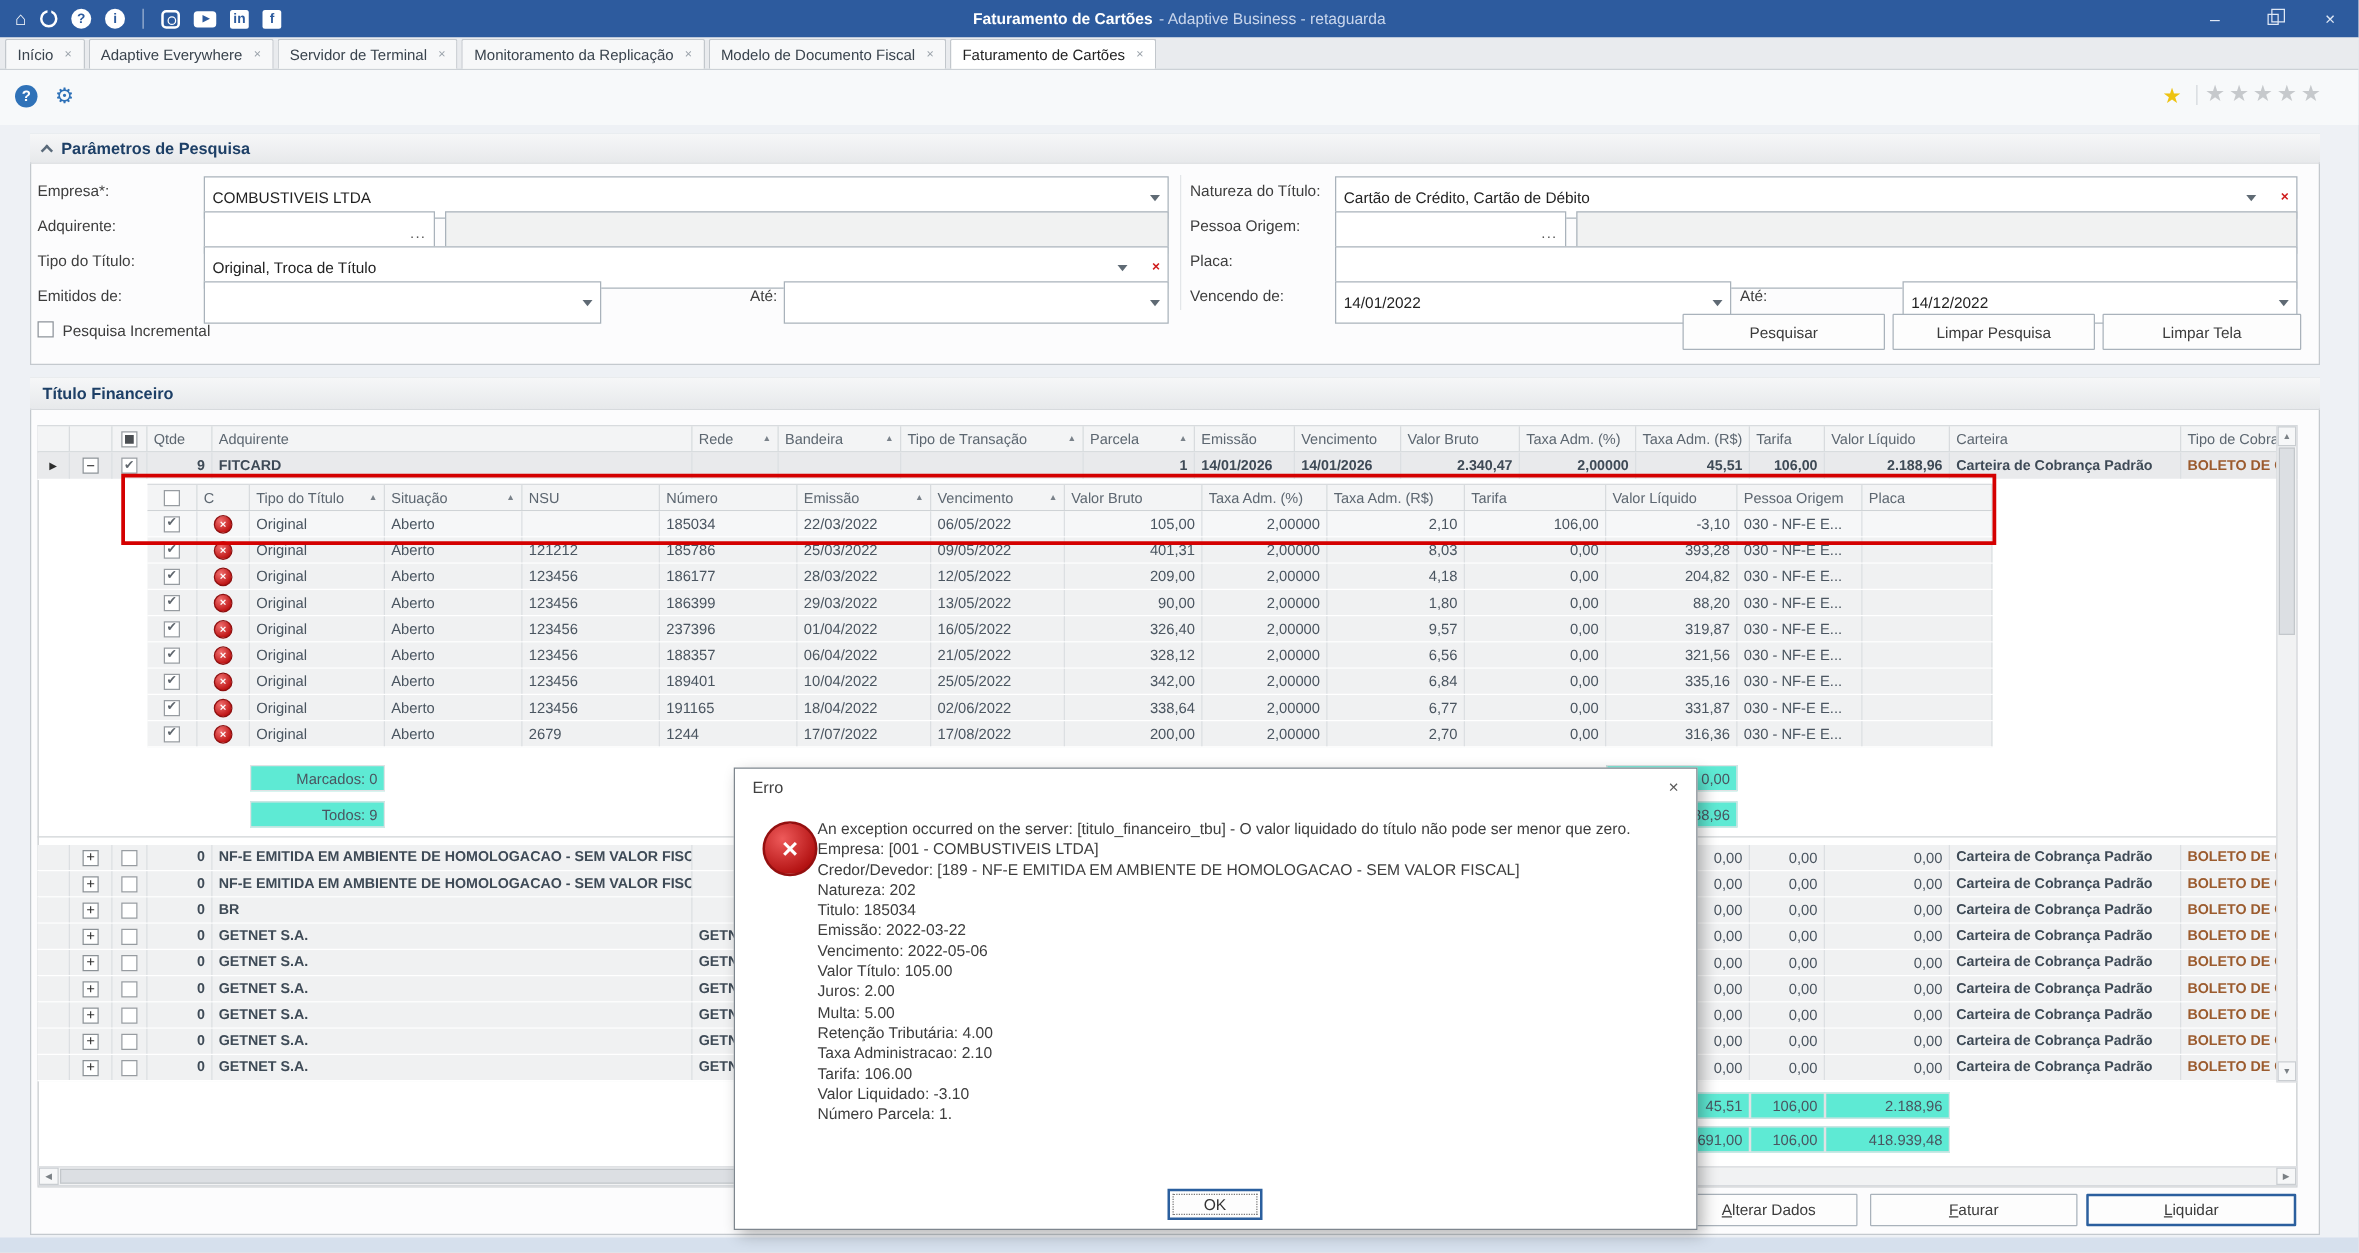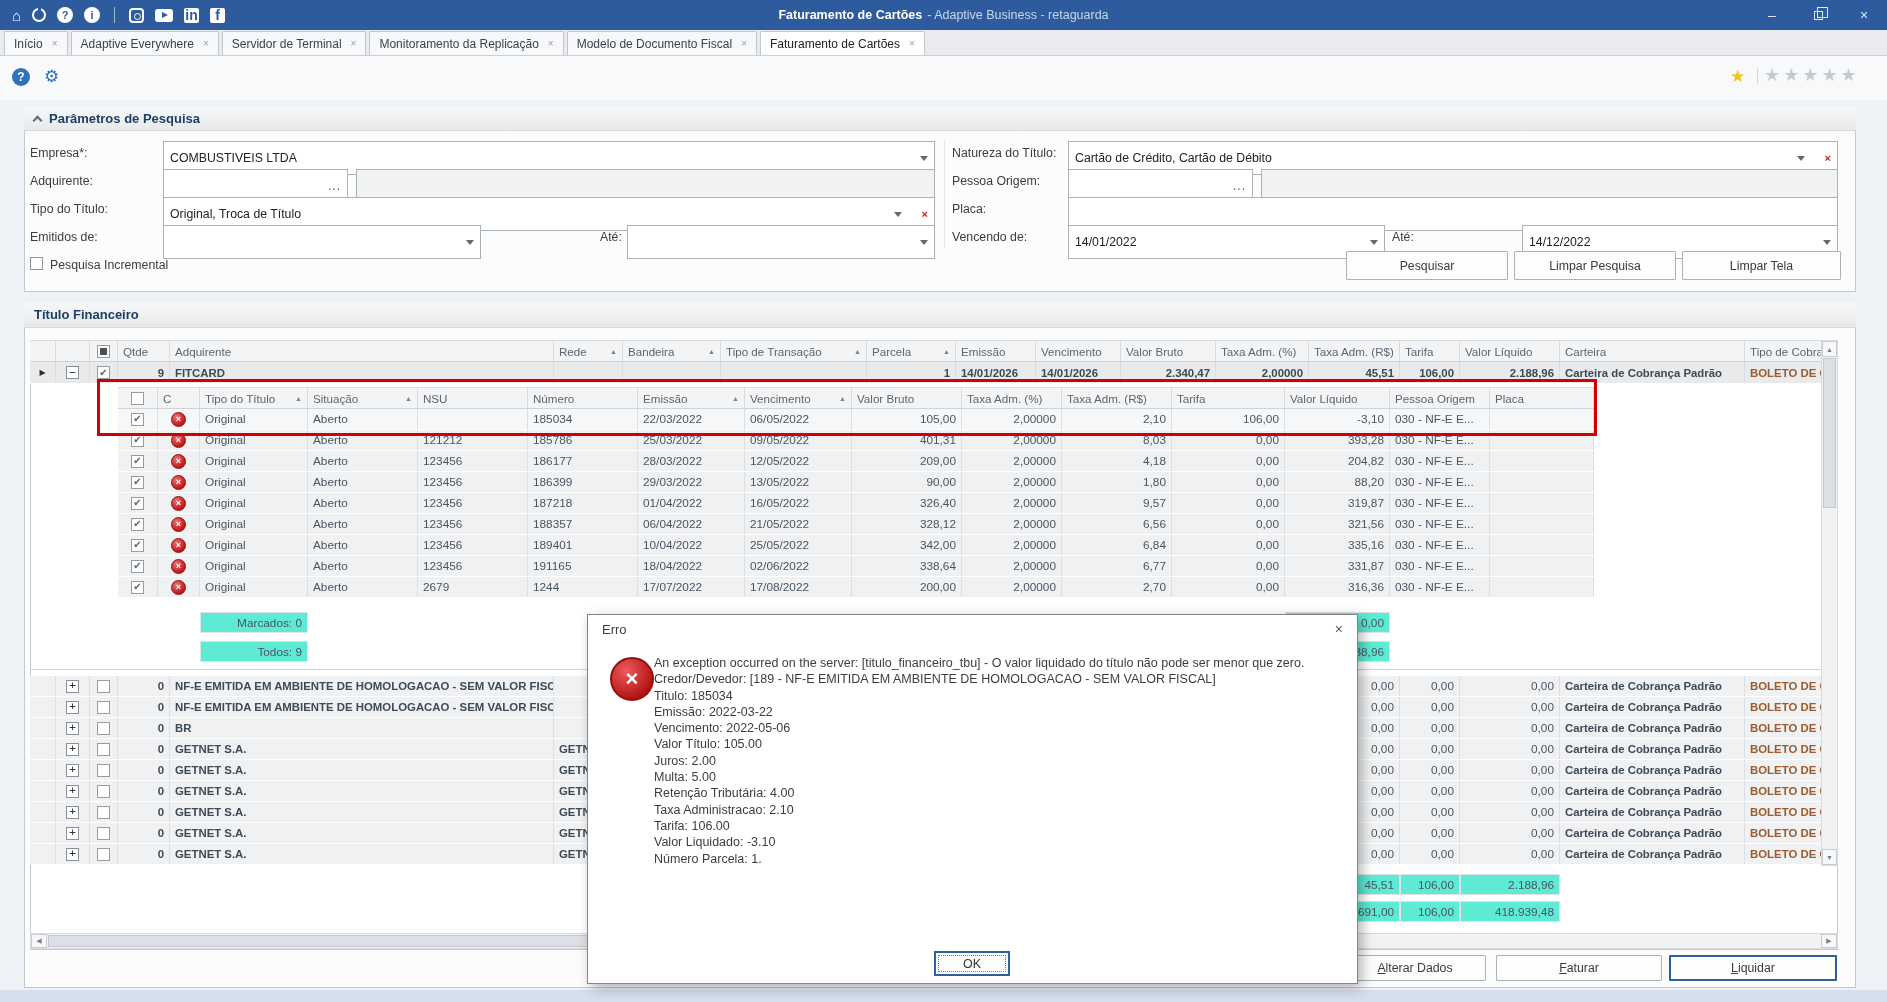--- a/index.html
+++ b/index.html
@@ -11,21 +11,21 @@
 .titlebar{position:absolute;left:0;top:0;width:1887px;height:30px;background:#2d5b9e;display:flex;align-items:center;color:#fff}
 .tb-icons{display:flex;align-items:center;gap:11px;padding-left:12px;z-index:2}
 .tbi{display:flex;align-items:center;justify-content:center;color:#fff;font-size:15px;font-weight:bold}
 .tbi.circ{width:16px;height:16px;border-radius:50%;background:#fff;color:#2d5b9e;font-size:11px}
 .tbi.ring{width:14px;height:14px;border:2.5px solid #fff;border-radius:50%;position:relative}
 .tbi.ring::after{content:"";position:absolute;left:4px;top:-4px;width:2.5px;height:6px;background:#2d5b9e}
 .tbi.ig{width:15px;height:15px;border:2px solid #fff;border-radius:4px;position:relative}
 .tbi.ig::after{content:"";position:absolute;left:3px;top:3px;width:5px;height:5px;border:1.5px solid #fff;border-radius:50%}
 .tbi.yt{width:18px;height:13px;background:#fff;border-radius:3px;position:relative}
 .tbi.yt::after{content:"";position:absolute;left:7px;top:3.5px;border-left:6px solid #2d5b9e;border-top:3px solid transparent;border-bottom:3px solid transparent}
-.tbi.sq{width:15px;height:15px;background:#fff;border-radius:2px;color:#2d5b9e;font-size:14px;font-weight:bold}
+.tbi.sq{width:15px;height:15px;background:#fff;border-radius:2px;color:#2d5b9e;font-size:11px;font-weight:bold}
 .tb-sep{width:1px;height:16px;background:rgba(255,255,255,.55);margin:0 3px}
 .tb-title{position:absolute;left:0;right:0;top:0;height:30px;display:flex;align-items:center;justify-content:center;font-size:12.5px;color:#c9d6ec;pointer-events:none}
 .tb-title b{color:#fff;margin-right:5px}
 .win-btns{margin-left:auto;display:flex;z-index:2}
 .win-btn{width:46px;height:30px;display:flex;align-items:center;justify-content:center;color:#dfe8f5;font-size:14px}
 .restore-glyph{width:9px;height:9px;border:1.5px solid #dfe8f5;position:relative;background:#2d5b9e}
 .restore-glyph::before{content:"";position:absolute;left:2px;top:-5px;width:9px;height:9px;border:1.5px solid #dfe8f5}
 
 .tabbar{position:absolute;left:0;top:30px;width:1887px;height:26px;background:#e9ebee;border-bottom:1px solid #ccd1d6;display:flex;align-items:flex-end;padding-left:4px;gap:3px}
 .tab{height:24px;background:#f7f8f9;border:1px solid #c2c7cc;border-bottom:none;display:flex;align-items:center;gap:9px;padding:0 9px;font-size:12px;color:#39434d;border-radius:2px 2px 0 0}
@@ -480,21 +480,21 @@
           <span class="cb">
             <span class="ck">✔</span>
           </span>
         </div>
         <div class="cell cb-cell">
           <span class="cancel">×</span>
         </div>
         <div class="cell">Original</div>
         <div class="cell">Aberto</div>
         <div class="cell">123456</div>
-        <div class="cell">187218</div>
+        <div class="cell">237396</div>
         <div class="cell">01/04/2022</div>
         <div class="cell">16/05/2022</div>
         <div class="cell num">326,40</div>
         <div class="cell num">2,00000</div>
         <div class="cell num">9,57</div>
         <div class="cell num">0,00</div>
         <div class="cell num">319,87</div>
         <div class="cell">030 - NF-E E...</div>
         <div class="cell"></div>
       </div>
@@ -842,21 +842,23 @@
   <div class="red-rect"></div>
 
   <div class="dialog">
     <div class="dialog-titlebar">
       <span>Erro</span>
       <span class="dialog-close">×</span>
     </div>
     <div class="err-icon">×</div>
     <div class="dialog-lines" id="dialog-lines">
         <div>An exception occurred on the server: [titulo_financeiro_tbu] - O valor liquidado do título não pode ser menor que zero.</div>
+        <div>Empresa: [001 - COMBUSTIVEIS LTDA]</div>
         <div>Credor/Devedor: [189 - NF-E EMITIDA EM AMBIENTE DE HOMOLOGACAO - SEM VALOR FISCAL]</div>
+        <div>Natureza: 202</div>
         <div>Titulo: 185034</div>
         <div>Emissão: 2022-03-22</div>
         <div>Vencimento: 2022-05-06</div>
         <div>Valor Título: 105.00</div>
         <div>Juros: 2.00</div>
         <div>Multa: 5.00</div>
         <div>Retenção Tributária: 4.00</div>
         <div>Taxa Administracao: 2.10</div>
         <div>Tarifa: 106.00</div>
         <div>Valor Liquidado: -3.10</div>

